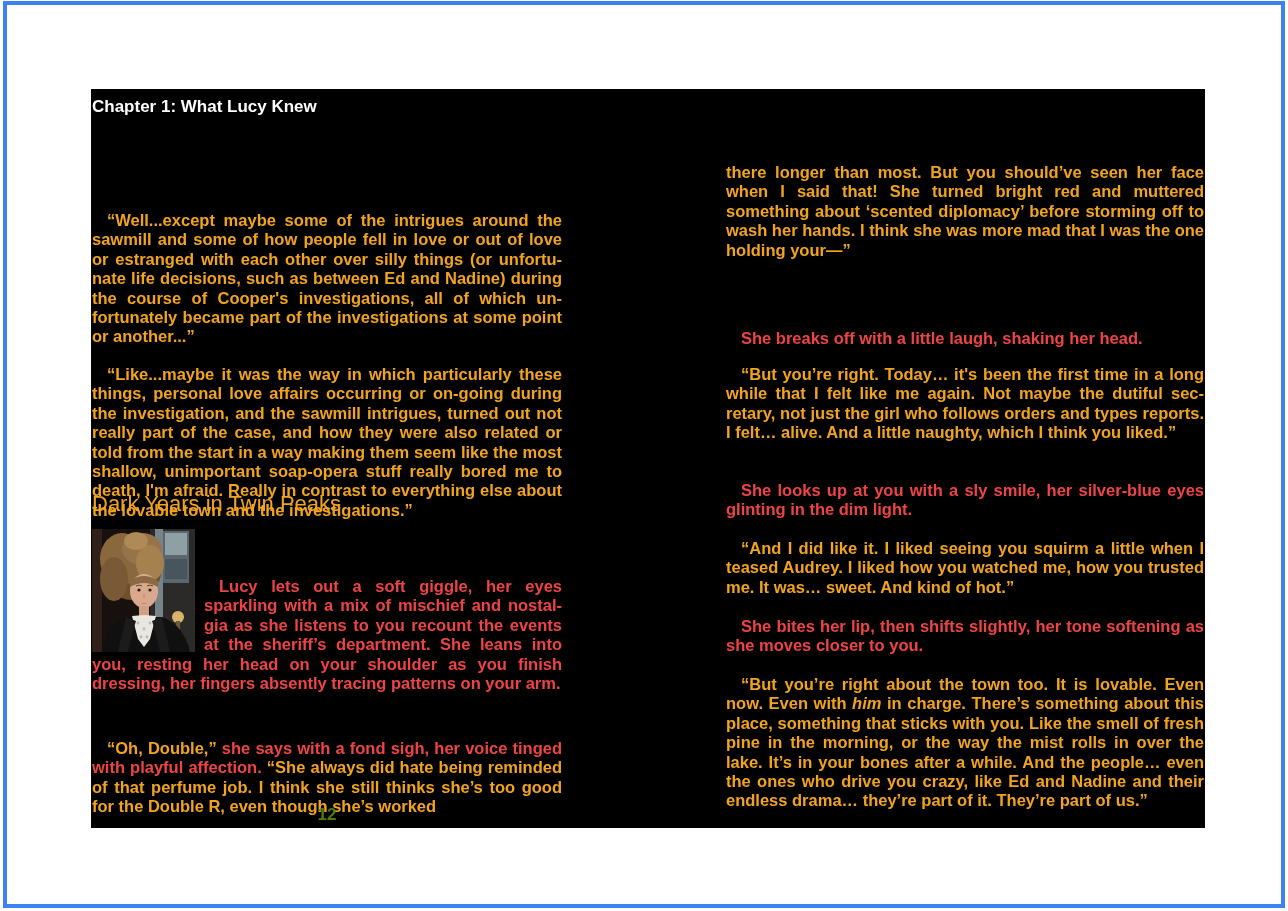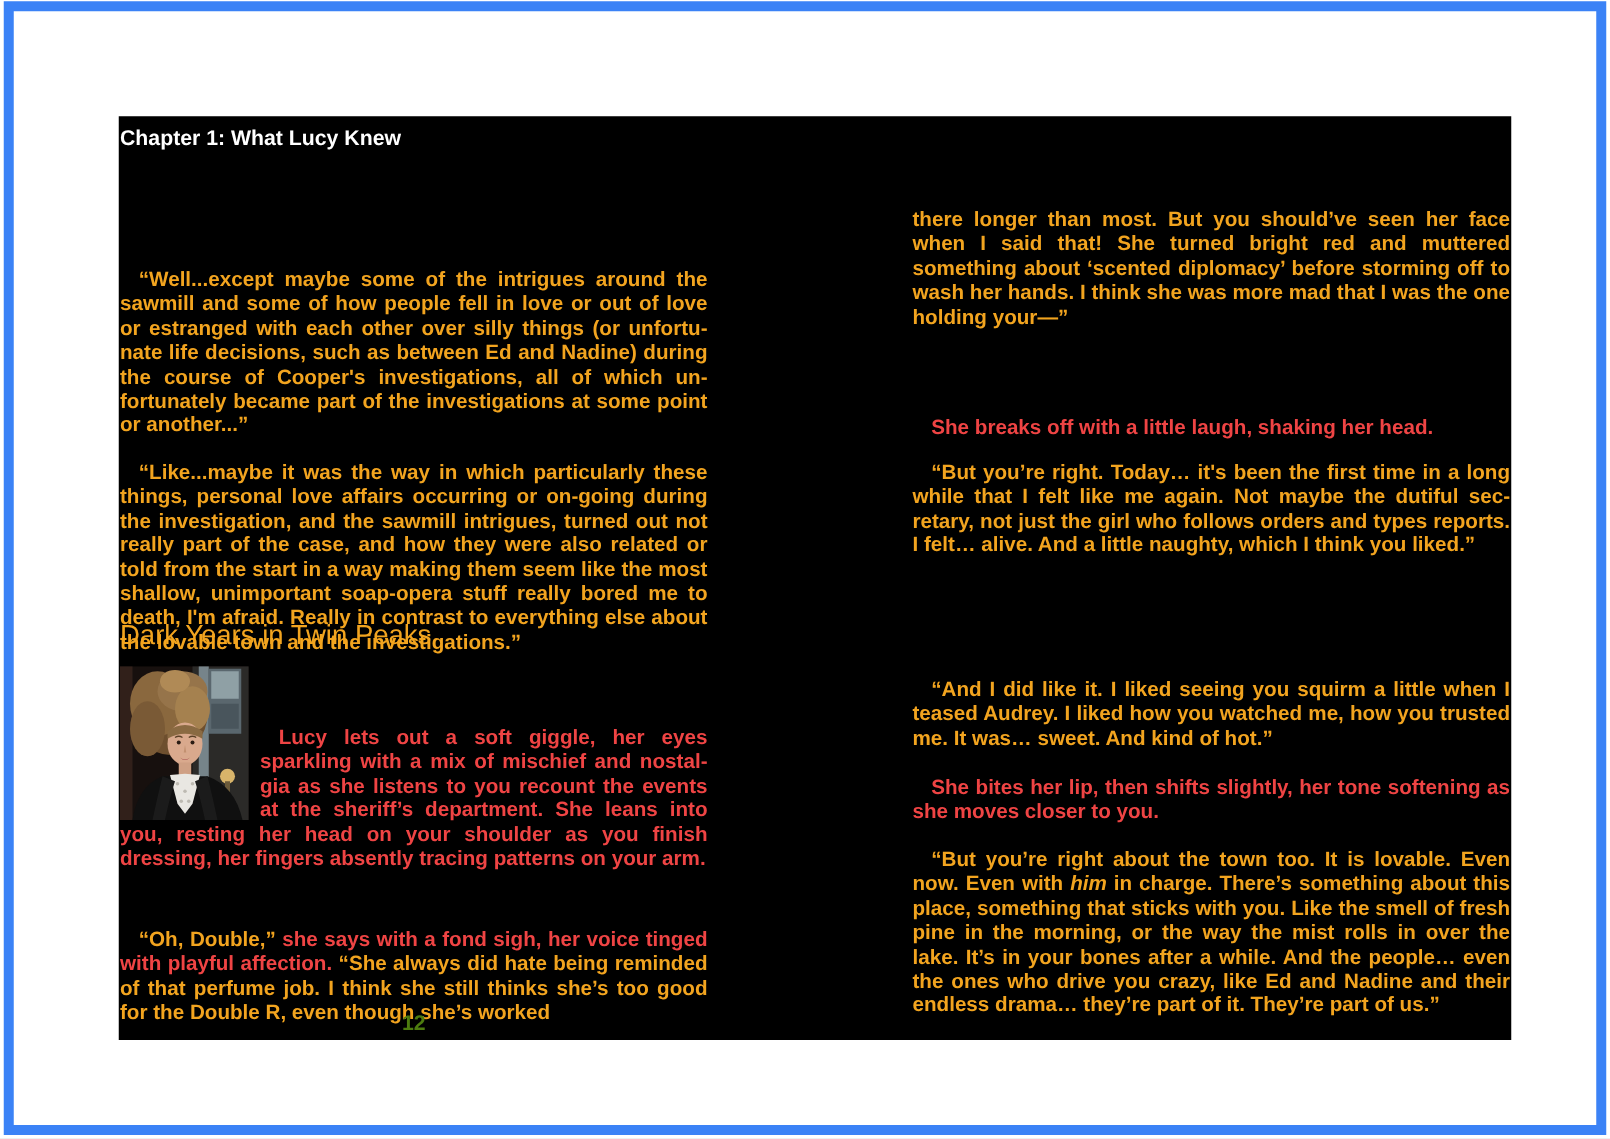--- a/index.html
+++ b/index.html
@@ -1,19 +1,19 @@
 <!DOCTYPE html>
 <html><head>
 <meta charset="utf-8">
 <style>
   * { margin:0; padding:0; box-sizing:border-box; }
   html,body { width:1288px; height:911px; background:#ffffff; overflow:hidden;
               font-family:"Liberation Sans","DejaVu Sans",sans-serif; }
   .frame { position:absolute; left:3px; top:1px; width:1282px; height:907px;
-           border:8px solid #3b82f6; background:#ffffff; }
+           border:4px solid #3b82f6; background:#ffffff; }
   .sheet { position:absolute; left:84px; top:84px; width:1114px; height:739px;
            background:#000000; }
   .col { position:absolute; top:0; height:739px; }
   .col-left  { left:1px;  width:470px; }
   .col-right { left:635px; width:478px; }
   .blk { position:absolute; left:0; width:100%; }
   .chapter-header { font-size:17px; font-weight:700; color:#ffffff; line-height:20px; }
   .para { font-size:16.5px; font-weight:700; line-height:19.4px;
           text-align:justify; hyphens:manual; -webkit-hyphens:manual; }
   .indent { text-indent:15px;margin-top:48px; }
@@ -90,20 +90,21 @@
       <div class="blk page-number" style="top:716px">12</div>
     </div>
 
     <div class="col col-right">
       <p class="blk para" style="top:74px"><span class="c-o">there longer than most. But you should’ve seen her face when I said that! She turned bright red and muttered something about ‘scented diplomacy’ before storming off to wash her hands. I think she was more mad that I was the one holding your—”</span></p>
 
       <p class="blk para indent" style="top:192px"><span class="c-w">She breaks off with a little laugh, shaking her head.</span></p>
 
       <p class="blk para indent" style="top:228px"><span class="c-o">“But you’re right. Today… it's been the first time in a long while that I felt like me again. Not maybe the dutiful sec­retary, not just the girl who follows orders and types re­ports. I felt… alive. And a little naughty, which I think you liked.”</span></p>
 
+      <p class="blk para indent" style="top:344px"><span class="c-w">She looks up at you with a sly smile, her silver-blue eyes glinting in the dim light.</span></p>
 
       <p class="blk para indent" style="top:402px"><span class="c-o">“And I did like it. I liked seeing you squirm a little when I teased Audrey. I liked how you watched me, how you trust­ed me. It was… sweet. And kind of hot.”</span></p>
 
       <p class="blk para indent" style="top:480px"><span class="c-w">She bites her lip, then shifts slightly, her tone softening as she moves closer to you.</span></p>
 
       <p class="blk para indent" style="top:538px"><span class="c-o">“But you’re right about the town too. It is lovable. Even now. Even with </span><span class="c-o it">him</span><span class="c-o"> in charge. There’s something about this place, something that sticks with you. Like the smell of fresh pine in the morning, or the way the mist rolls in over the lake. It’s in your bones after a while. And the peo­ple… even the ones who drive you crazy, like Ed and Na­dine and their endless drama… they’re part of it. They’re part of us.”</span></p>
     </div>
 
   </div>
 </div>

